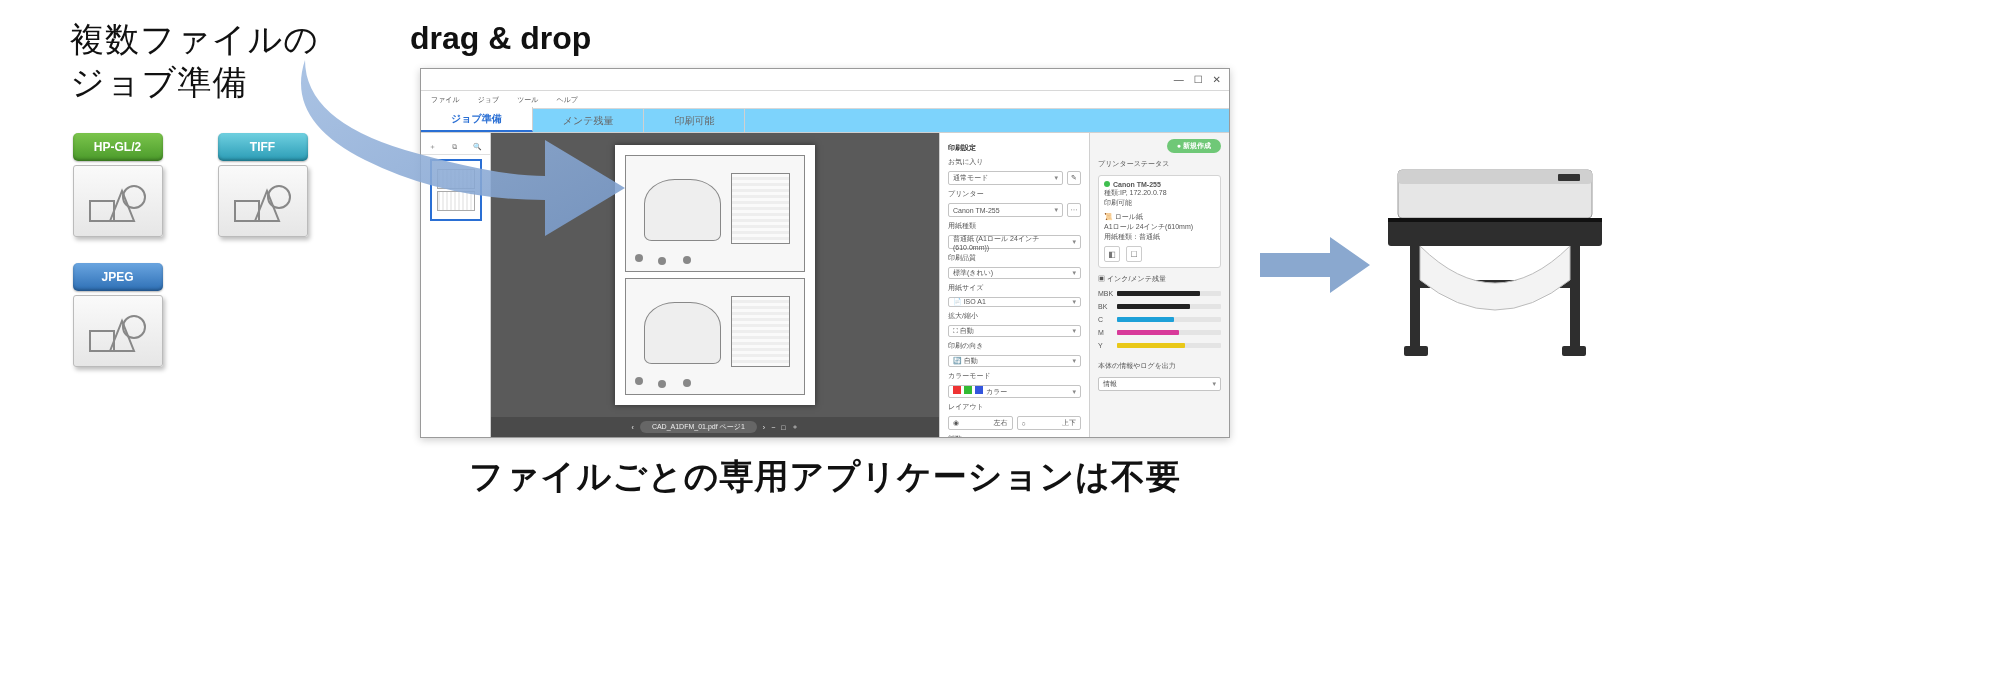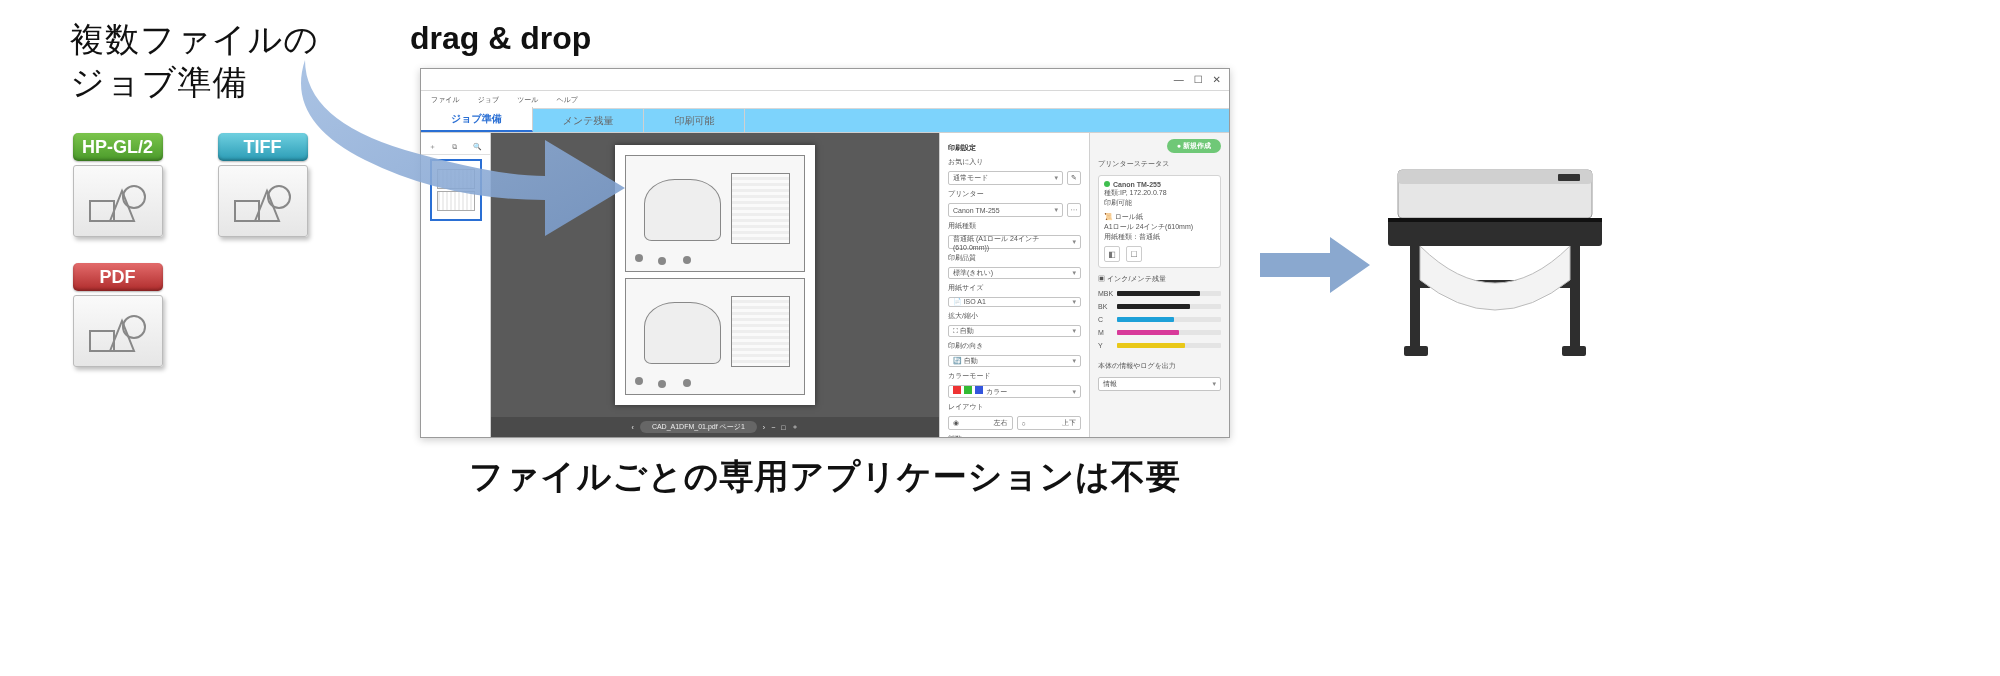--- a/index.html
+++ b/index.html
@@ -41,21 +41,21 @@
     flex-direction: column;
     align-items: center;
   }
   .file-badge {
     width: 90px;
     height: 28px;
     border-radius: 5px;
     display: flex;
     align-items: center;
     justify-content: center;
-    font-size: 18px;
+    font-size: 12px;
     font-weight: 800;
     color: #fff;
     box-shadow: inset 0 -2px 3px rgba(0,0,0,.25), 0 1px 2px rgba(0,0,0,.3);
     margin-bottom: 4px;
   }
   .badge-green { background: linear-gradient(#7bc54c,#4a9a2a); }
   .badge-teal  { background: linear-gradient(#6fd0e0,#2a9bb5); text-align: center; }
   .badge-blue  { background: linear-gradient(#6aa5e0,#2d6fb5); }
   .badge-red   { background: linear-gradient(#e36b6b,#b02c2c); }
   .file-body {
@@ -388,31 +388,31 @@
       <div class="file-badge badge-teal">TIFF</div>
       <div class="file-body">
         <svg viewBox="0 0 60 45">
           <rect x="2" y="22" width="24" height="20" fill="none" stroke="#888" stroke-width="2"></rect>
           <polygon points="22,42 34,12 46,42" fill="none" stroke="#888" stroke-width="2"></polygon>
           <circle cx="46" cy="18" r="11" fill="none" stroke="#888" stroke-width="2"></circle>
         </svg>
       </div>
     </div>
 
-
     <div class="file-icon">
-      <div class="file-badge badge-red">PDF</div>
+      <div class="file-badge badge-blue">JPEG</div>
       <div class="file-body">
         <svg viewBox="0 0 60 45">
           <rect x="2" y="22" width="24" height="20" fill="none" stroke="#888" stroke-width="2"></rect>
           <polygon points="22,42 34,12 46,42" fill="none" stroke="#888" stroke-width="2"></polygon>
           <circle cx="46" cy="18" r="11" fill="none" stroke="#888" stroke-width="2"></circle>
         </svg>
       </div>
     </div>
+
   </div>
 </div>
 
 <div class="dnd-label">drag &amp; drop</div>
 
 <svg class="big-arrow" viewBox="0 0 340 180">
   <defs>
     <linearGradient id="ga" x1="0" y1="0" x2="1" y2="1">
       <stop offset="0%" stop-color="#9fbbe0"></stop>
       <stop offset="100%" stop-color="#7a9ccc"></stop>

